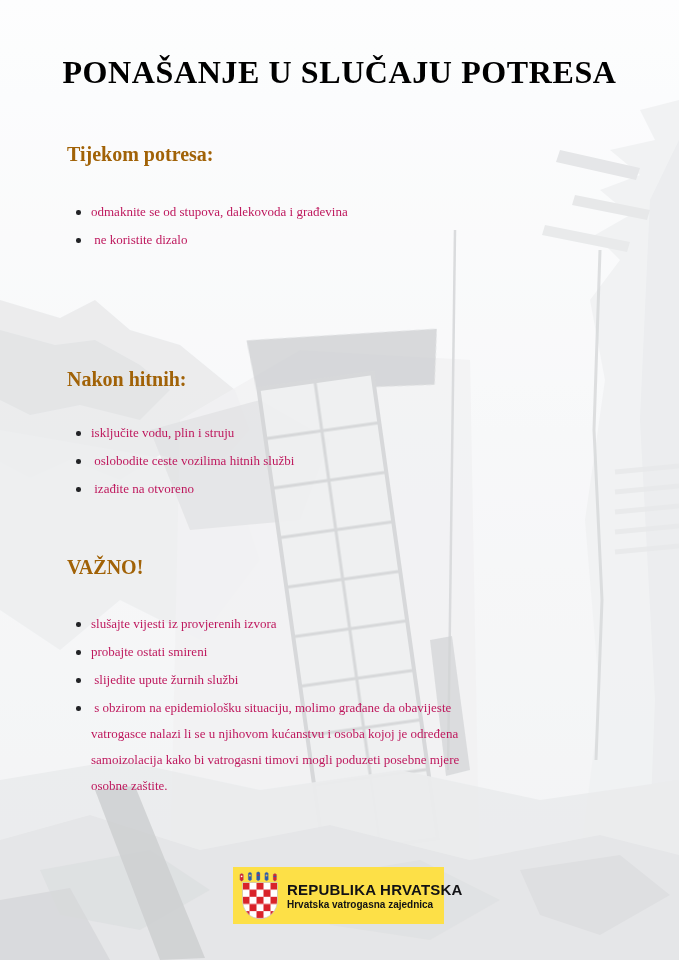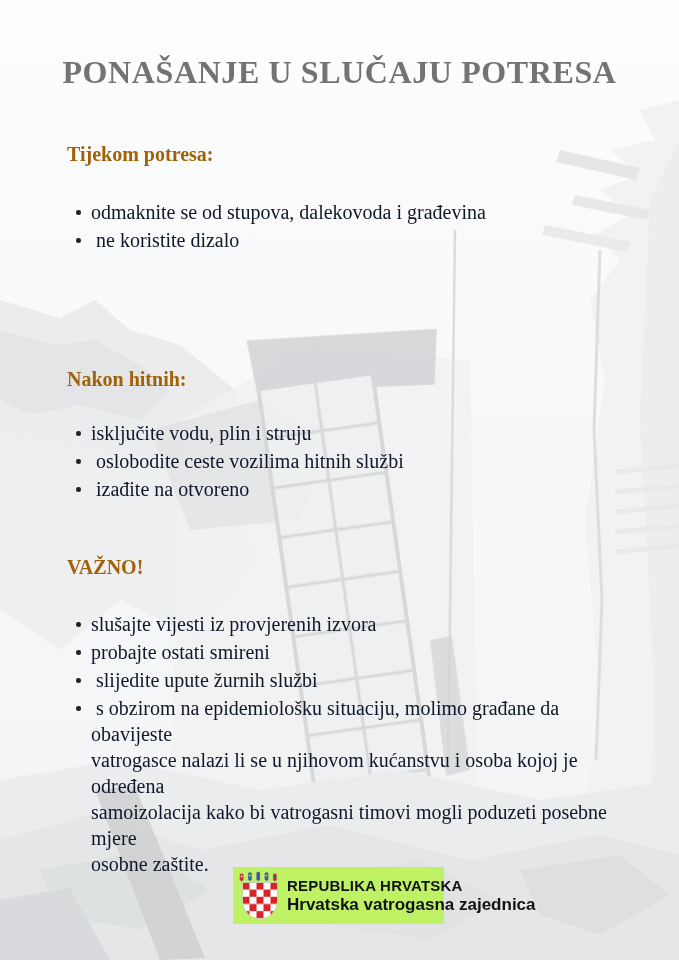--- a/index.html
+++ b/index.html
@@ -24,21 +24,21 @@
   }
   .poster-title {
     position: absolute;
     top: 54px;
     left: 0;
     width: 100%;
     text-align: center;
     font-size: 32px;
     font-weight: bold;
     letter-spacing: 0.6px;
-    color: #737373;
+    color: #000000;
   }
   .section-heading {
     position: absolute;
     left: 67px;
     font-size: 20px;
     font-weight: bold;
     color: #a16207;
   }
   .heading-1 { top: 143px; }
   .heading-2 { top: 368px; }
@@ -48,62 +48,62 @@
     left: 67px;
     width: 565px;
     list-style: none;
   }
   .list-1 { top: 199px; }
   .list-2 { top: 420px; }
   .list-3 { top: 611px; }
   .bullet-list li {
     position: relative;
     padding-left: 24px;
-    font-size: 20px;
+    font-size: 13px;
     line-height: 26px;
     margin-bottom: 2px;
     white-space: pre-wrap;
-    color: #0f172a;
+    color: #be185d;
   }
   .bullet-list li::before {
     content: "";
     position: absolute;
     left: 9px;
     top: 11px;
     width: 4.5px;
     height: 4.5px;
     border-radius: 50%;
     background: #222326;
   }
   .footer-logo {
     position: absolute;
     top: 867px;
     left: 233px;
     width: 211px;
     height: 57px;
-    background: #bef264;
+    background: #fde047;
     display: flex;
     align-items: center;
     padding: 3px 4px 3px 6px;
   }
   .coa { width: 42px; height: 50px; flex: 0 0 auto; }
   .footer-text {
     margin-left: 6px;
     font-family: "Liberation Sans", sans-serif;
     color: #121215;
     line-height: 1.15;
     white-space: nowrap;
   }
   .country-name {
     font-size: 15px;
     font-weight: 700;
     letter-spacing: 0.2px;
   }
   .org-name {
-    font-size: 17px;
+    font-size: 10px;
     font-weight: 700;
     margin-top: 1px;
   }
 </style>
 </head>
 <body>
 
 <svg class="bg" viewBox="0 0 679 960" preserveAspectRatio="none" aria-hidden="true">
   <defs>
     <linearGradient id="sky" x1="0" y1="0" x2="0" y2="1">

